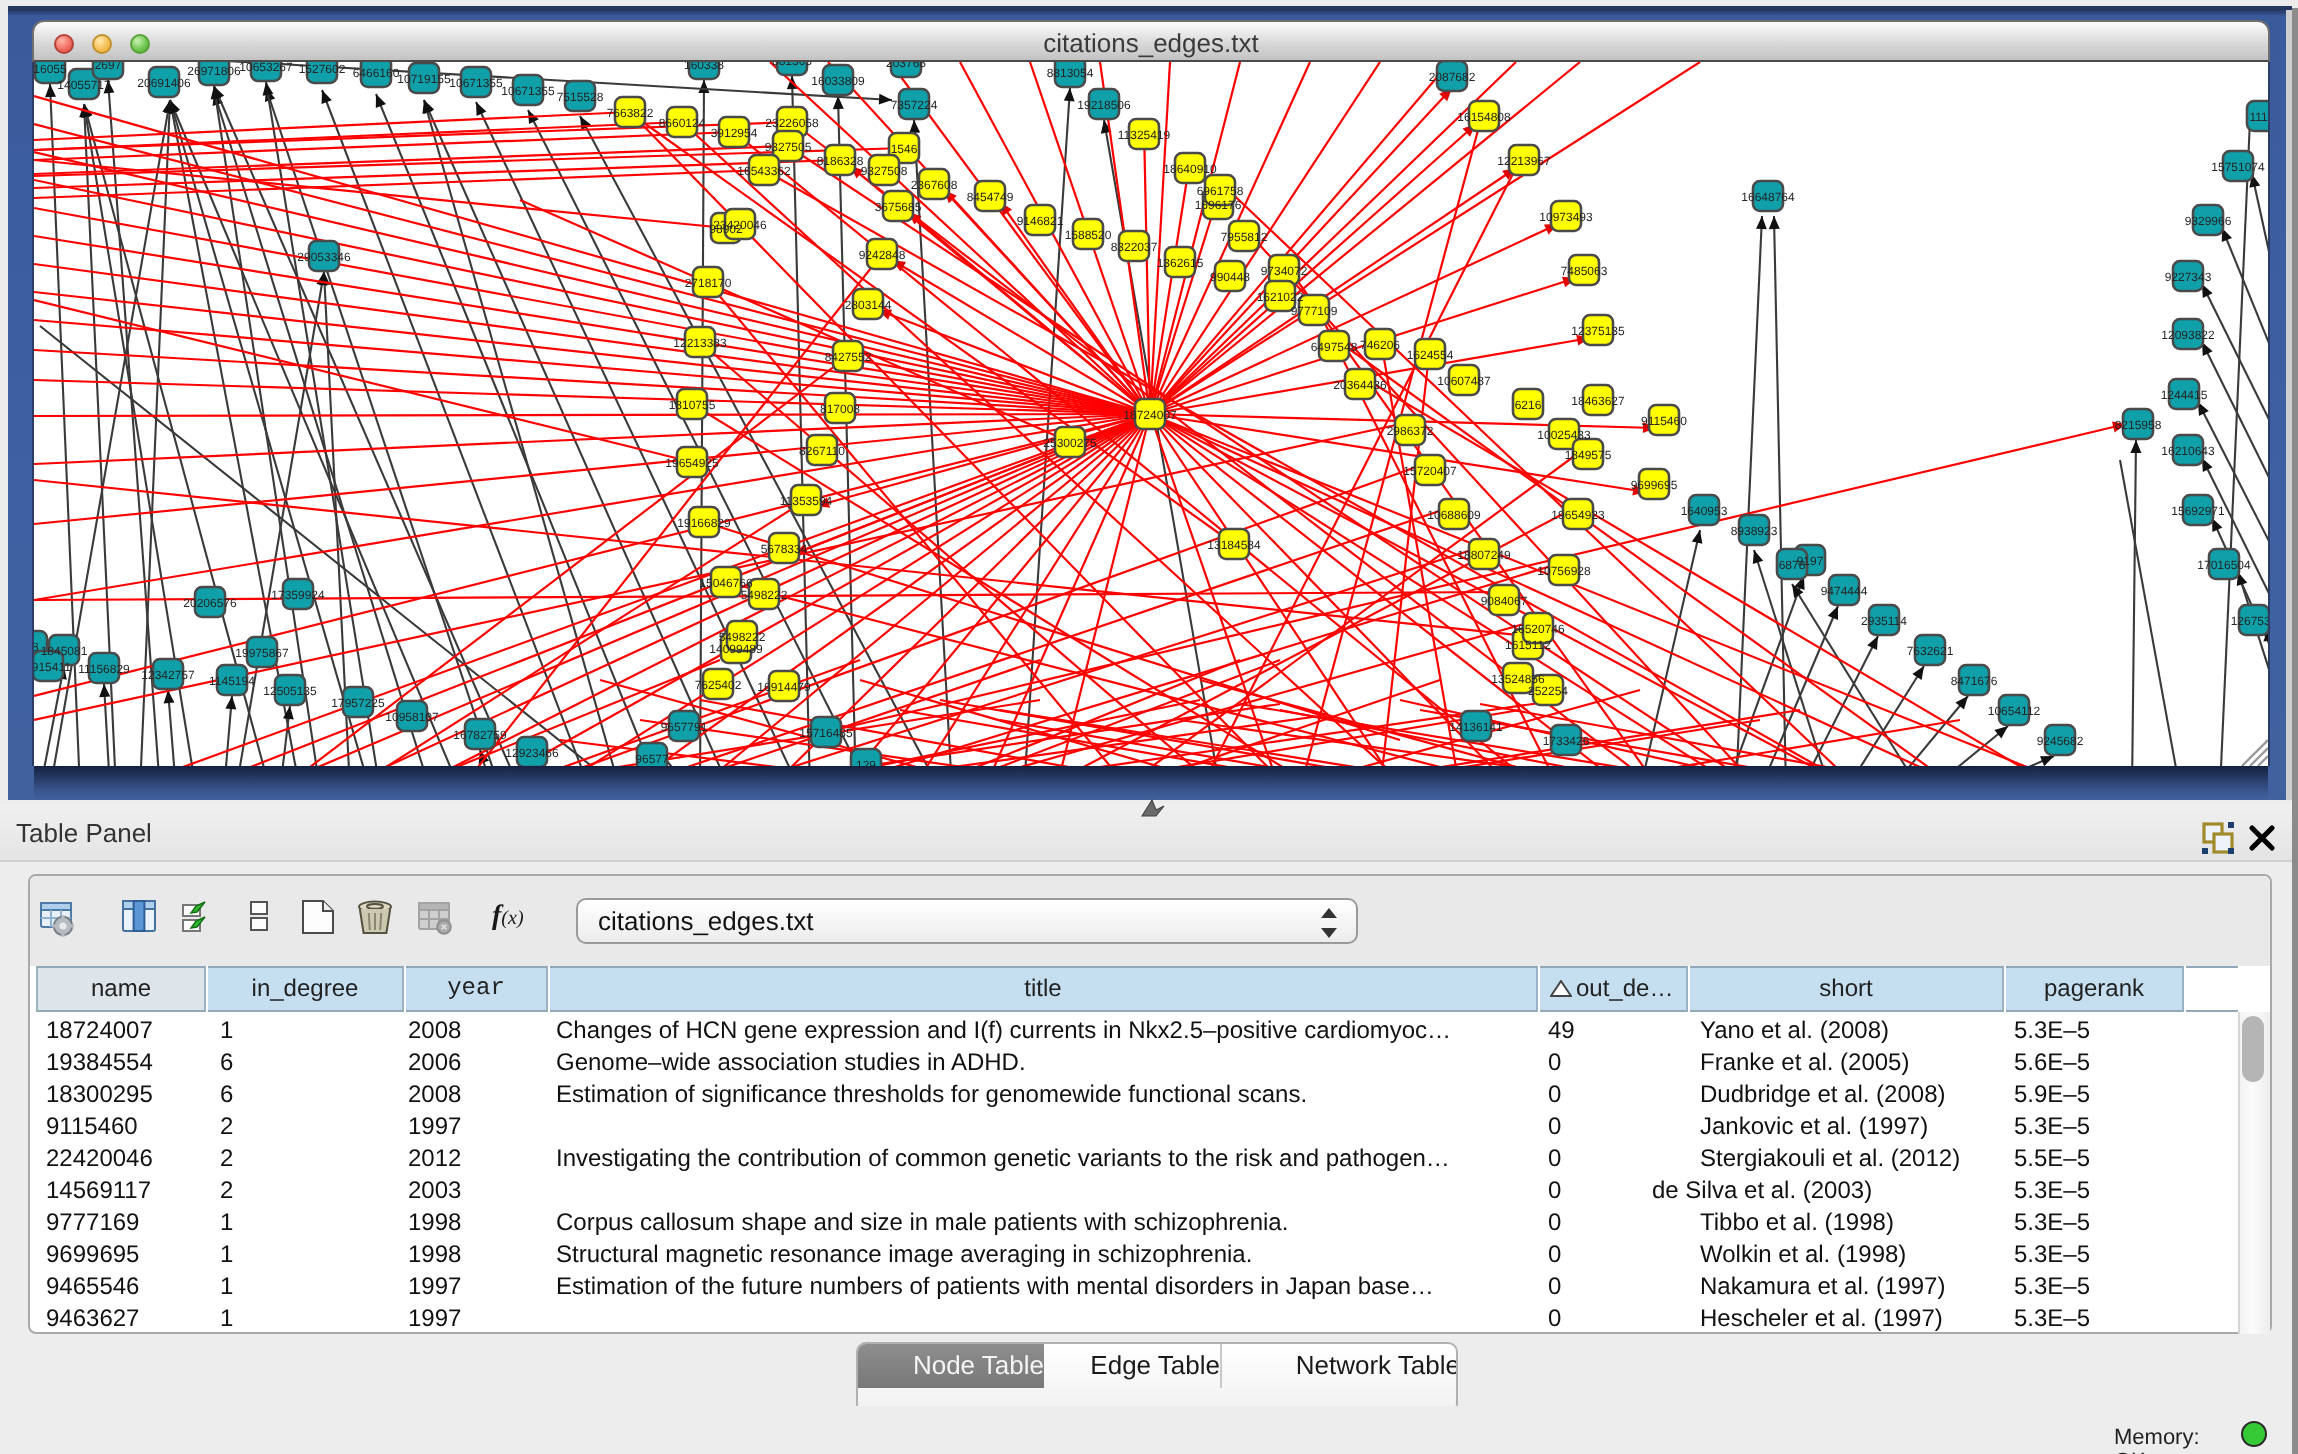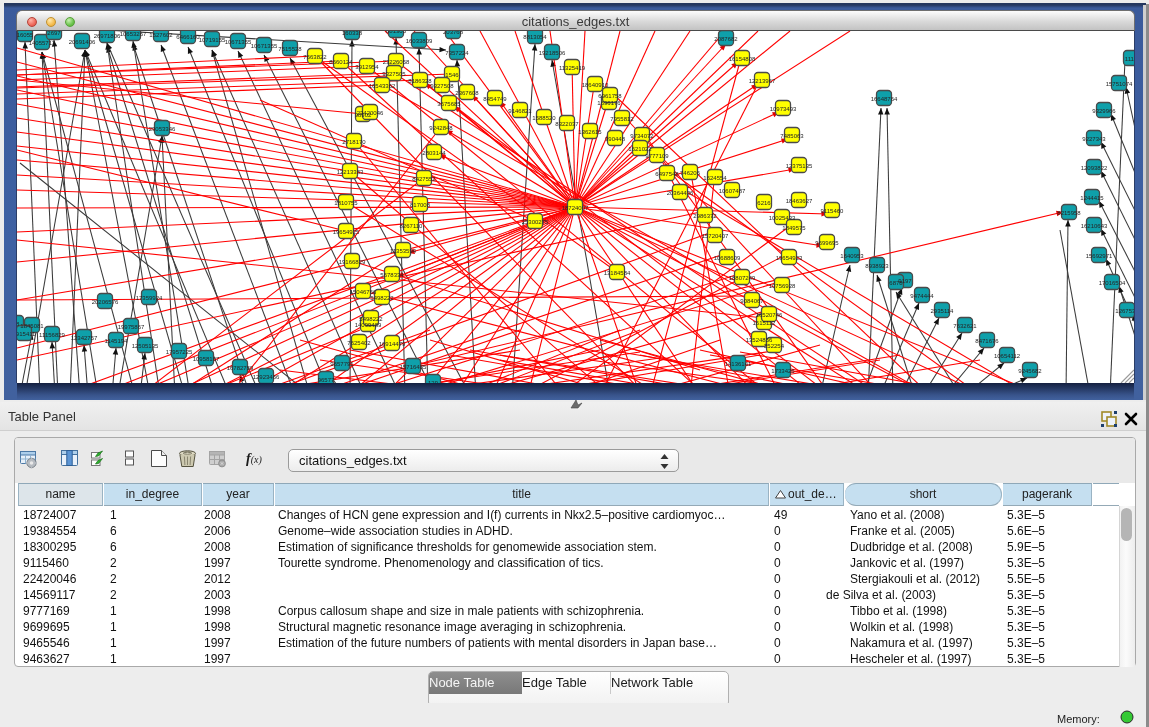--- a/index.html
+++ b/index.html
@@ -11,21 +11,21 @@
 #title{position:absolute;left:0;right:0;top:3px;text-align:center;font-size:13px;color:#3a3a3a;}
 #canvas{position:absolute;left:1px;top:21px;width:1117px;height:352px;background:#fff;overflow:hidden;}
 #tp{position:absolute;left:0;top:400px;width:1146px;height:327px;background:#ededed;}
 #tphead{position:absolute;left:0;top:2px;width:1146px;height:29px;background:linear-gradient(#f0f0f0,#e4e4e4);border-bottom:1px solid #cfcfcf;}
 #tphead .t{position:absolute;left:8px;top:7px;font-size:13px;color:#333;}
 #panel{position:absolute;left:14px;top:437px;width:1122px;height:230px;background:#fff;border:1px solid #a9a9a9;border-radius:4px;overflow:hidden;}
 #toolbar{position:absolute;left:0;top:0;width:100%;height:45px;background:#e9e9e9;}
 .hdr{position:absolute;top:483px;height:23px;background:#c5dff0;border-top:1px solid #8fa8b8;border-bottom:1px solid #94a9b6;border-right:1px solid #9ab3c3;font-size:12px;color:#222;text-align:center;line-height:21px;}
 .trow{position:absolute;left:0;width:1119px;height:16px;font-size:12px;color:#111;}
 .trow span{position:absolute;top:1px;white-space:nowrap;}
-#tabs{position:absolute;left:428px;top:671px;width:301px;height:36px;border:1px solid #b0b0b0;border-radius:5px;background:linear-gradient(#fff,#f1f1f1);font-size:13px;line-height:21px;text-align:left;overflow:hidden;}
+#tabs{position:absolute;left:428px;top:671px;width:301px;height:36px;border:1px solid #b0b0b0;border-radius:5px;background:linear-gradient(#fff,#f1f1f1);font-size:13px;line-height:21px;text-align:right;overflow:hidden;}
 #seg1{position:absolute;left:0;top:0;width:93px;height:22px;background:linear-gradient(#8e8e8e,#787878);color:#f5f5f5;}
 #seg2{position:absolute;left:93px;top:0;width:89px;height:22px;border-right:1px solid #c9c9c9;color:#1a1a1a;}
 #seg3{position:absolute;left:182px;top:0;width:119px;height:22px;color:#1a1a1a;}
 #status{position:absolute;left:0;top:703px;width:955px;height:24px;background:#ededed;font-size:11px;color:#222;}
 .icon{position:absolute;top:450px;}
 </style></head>
 <body>
 <div id="desk"></div>
 <div id="win">
  <div id="titlebar">
@@ -720,26 +720,26 @@
 <div style="position:absolute;left:288px;top:449px;width:391px;height:23px;background:linear-gradient(#fff,#ececec);border:1px solid #9a9a9a;border-radius:5px;">
  <span style="position:absolute;left:10px;top:3px;font-size:13px;color:#111;">citations_edges.txt</span>
  <svg width="9" height="15" style="position:absolute;right:9px;top:4px">
       <path d="M4.5 0 L8.5 5 L0.5 5 Z" fill="#333"></path>
       <path d="M4.5 15 L8.5 10 L0.5 10 Z" fill="#333"></path>
     </svg>
 </div>
 
 <div class="hdr" style="left:18px;width:85px;background:#dde5ea;border-left:1px solid #9ab3c3;">name</div>
 <div class="hdr" style="left:104px;width:98px;">in_degree</div>
-<div class="hdr" style="left:203px;width:71px;">year</div>
+<div class="hdr" style="left:203px;width:71px;font-family:Liberation Mono, monospace;">year</div>
 <div class="hdr" style="left:275px;width:494px;">title</div>
 <div class="hdr" style="left:770px;width:74px;text-align:left;"><svg width="11" height="9" style="margin:6px 2px 0 5px;vertical-align:top">
       <path d="M5.5 0.5 L10.5 8 L0.5 8 Z" fill="#fff" stroke="#444"></path>
     </svg>out_de…</div>
-<div class="hdr" style="left:845px;width:157px;border-radius:11px;">short</div>
+<div class="hdr" style="left:845px;width:157px;">short</div>
 <div class="hdr" style="left:1003px;width:89px;">pagerank</div>
 <div class="hdr" style="left:1093px;width:26px;background:#fff;border-right:none;"></div>
 <div class="trow" style="top:507px">
 <span style="left:23px">18724007</span>
     <span style="left:110px">1</span>
     <span style="left:204px">2008</span>
     <span style="left:278px">Changes of HCN gene expression and I(f) currents in Nkx2.5–positive cardiomyoc…</span>
     <span style="left:774px">49</span>
     <span style="left:850px">Yano et al. (2008)</span>
     <span style="left:1007px">5.3E–5</span>
@@ -750,38 +750,38 @@
     <span style="left:204px">2006</span>
     <span style="left:278px">Genome–wide association studies in ADHD.</span>
     <span style="left:774px">0</span>
     <span style="left:850px">Franke et al. (2005)</span>
     <span style="left:1007px">5.6E–5</span>
   </div>
 <div class="trow" style="top:539px">
 <span style="left:23px">18300295</span>
     <span style="left:110px">6</span>
     <span style="left:204px">2008</span>
-    <span style="left:278px">Estimation of significance thresholds for genomewide association stem.</span>
+    <span style="left:278px">Estimation of significance thresholds for genomewide functional scans.</span>
     <span style="left:774px">0</span>
     <span style="left:850px">Dudbridge et al. (2008)</span>
     <span style="left:1007px">5.9E–5</span>
   </div>
 <div class="trow" style="top:555px">
 <span style="left:23px">9115460</span>
     <span style="left:110px">2</span>
     <span style="left:204px">1997</span>
-    <span style="left:278px">Tourette syndrome. Phenomenology and classification of tics.</span>
     <span style="left:774px">0</span>
     <span style="left:850px">Jankovic et al. (1997)</span>
     <span style="left:1007px">5.3E–5</span>
   </div>
 <div class="trow" style="top:571px">
 <span style="left:23px">22420046</span>
     <span style="left:110px">2</span>
     <span style="left:204px">2012</span>
+    <span style="left:278px">Investigating the contribution of common genetic variants to the risk and pathogen…</span>
     <span style="left:774px">0</span>
     <span style="left:850px">Stergiakouli et al. (2012)</span>
     <span style="left:1007px">5.5E–5</span>
   </div>
 <div class="trow" style="top:587px">
 <span style="left:23px">14569117</span>
     <span style="left:110px">2</span>
     <span style="left:204px">2003</span>
     <span style="left:774px">0</span>
     <span style="left:826px">de Silva et al. (2003)</span>

